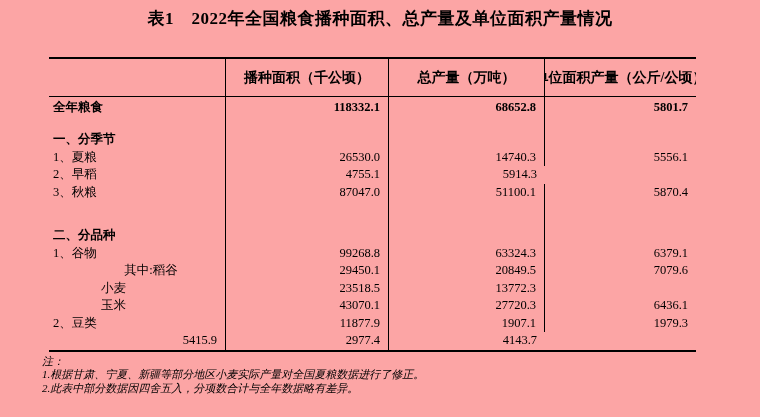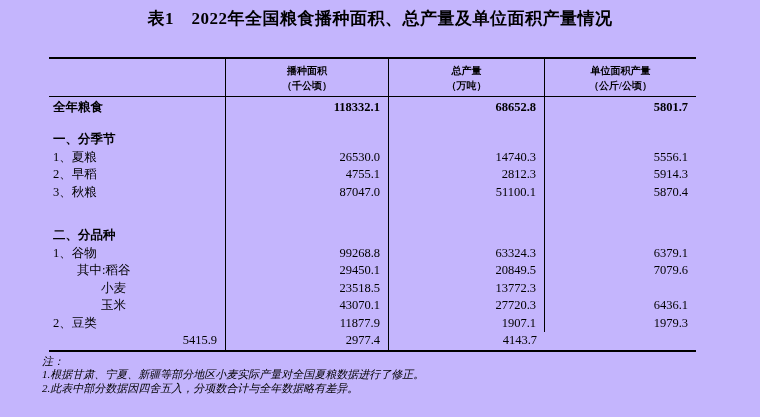--- a/index.html
+++ b/index.html
@@ -1,21 +1,21 @@
 <!DOCTYPE html>
 <html><head>
 <meta charset="utf-8">
 <style>
   * { margin: 0; padding: 0; box-sizing: border-box; }
   html, body { background: #fff; }
   #page {
     position: relative;
     width: 760px;
     height: 417px;
-    background: #c4b5fd;
+    background: #fca5a5;
     font-family: "Liberation Serif", "DejaVu Serif", serif;
     color: #000;
     overflow: hidden;
   }
   .title {
     padding-top: 9px;
     text-align: center;
     font-size: 17px;
     line-height: 20px;
     font-weight: bold;
@@ -35,38 +35,38 @@
   }
   .cell {
     overflow: hidden;
     white-space: nowrap;
     font-size: 12.5px;
   }
   .vline { border-right: 1px solid #000; }
   .head { border-bottom: 1.5px solid #000; height: 38px; }
   .head .cell {
     display: flex;
-    flex-direction: column;
+    flex-direction: row;
     justify-content: center;
     align-items: center;
     text-align: center;
     font-weight: bold;
     line-height: 15px;
-    font-size: 10px;
+    font-size: 14px;
   }
   .body-rows { padding-bottom: 0; }
   .row.data { height: 17.5px; }
   .row.data .cell { line-height: 17.5px; }
   .row.total { height: 21px; }
   .row.total .cell { line-height: 21px; font-weight: bold; }
   .row.sp1 { height: 13px; }
   .row.sp2 { height: 26px; }
   .row.section .cell.label { font-weight: bold; }
   .cell.label { text-align: left; padding-left: 4px; }
-  .cell.label.ind1 { padding-left: 28px; }
+  .cell.label.ind1 { padding-left: 28px; text-align: center; }
   .cell.label.ind2 { padding-left: 52px; }
   .cell.num { text-align: right; padding-right: 8px; }
   .notes {
     margin-left: 42px;
     margin-top: 3px;
     font-style: italic;
     font-size: 11px;
     line-height: 13.5px;
   }
 </style>
@@ -121,21 +121,20 @@
       <div class="row data">
         <div class="cell label vline">1、夏粮</div>
         <div class="cell num vline">26530.0</div>
         <div class="cell num vline">14740.3</div>
         <div class="cell num">5556.1</div>
       </div>
 
       <div class="row data">
         <div class="cell label vline">2、早稻</div>
         <div class="cell num vline">4755.1</div>
-        <div class="cell num vline">2812.3</div>
         <div class="cell num">5914.3</div>
       </div>
 
       <div class="row data">
         <div class="cell label vline">3、秋粮</div>
         <div class="cell num vline">87047.0</div>
         <div class="cell num vline">51100.1</div>
         <div class="cell num">5870.4</div>
       </div>
 

